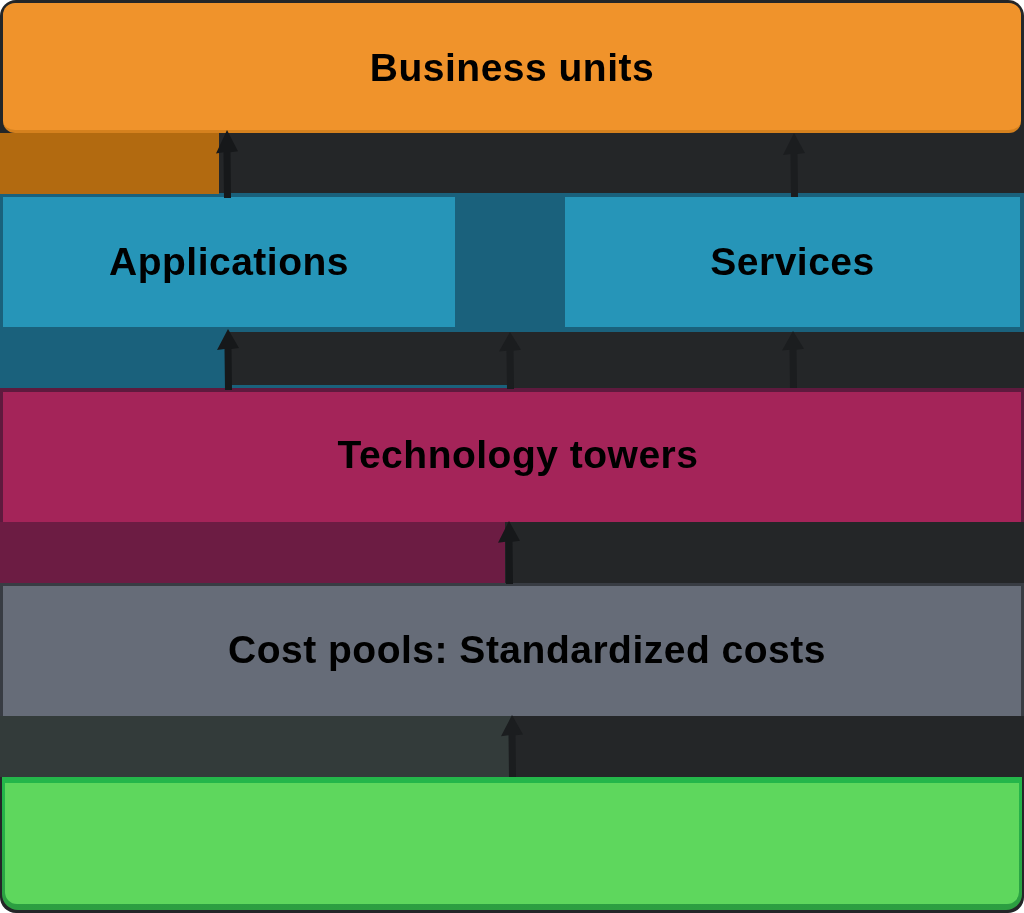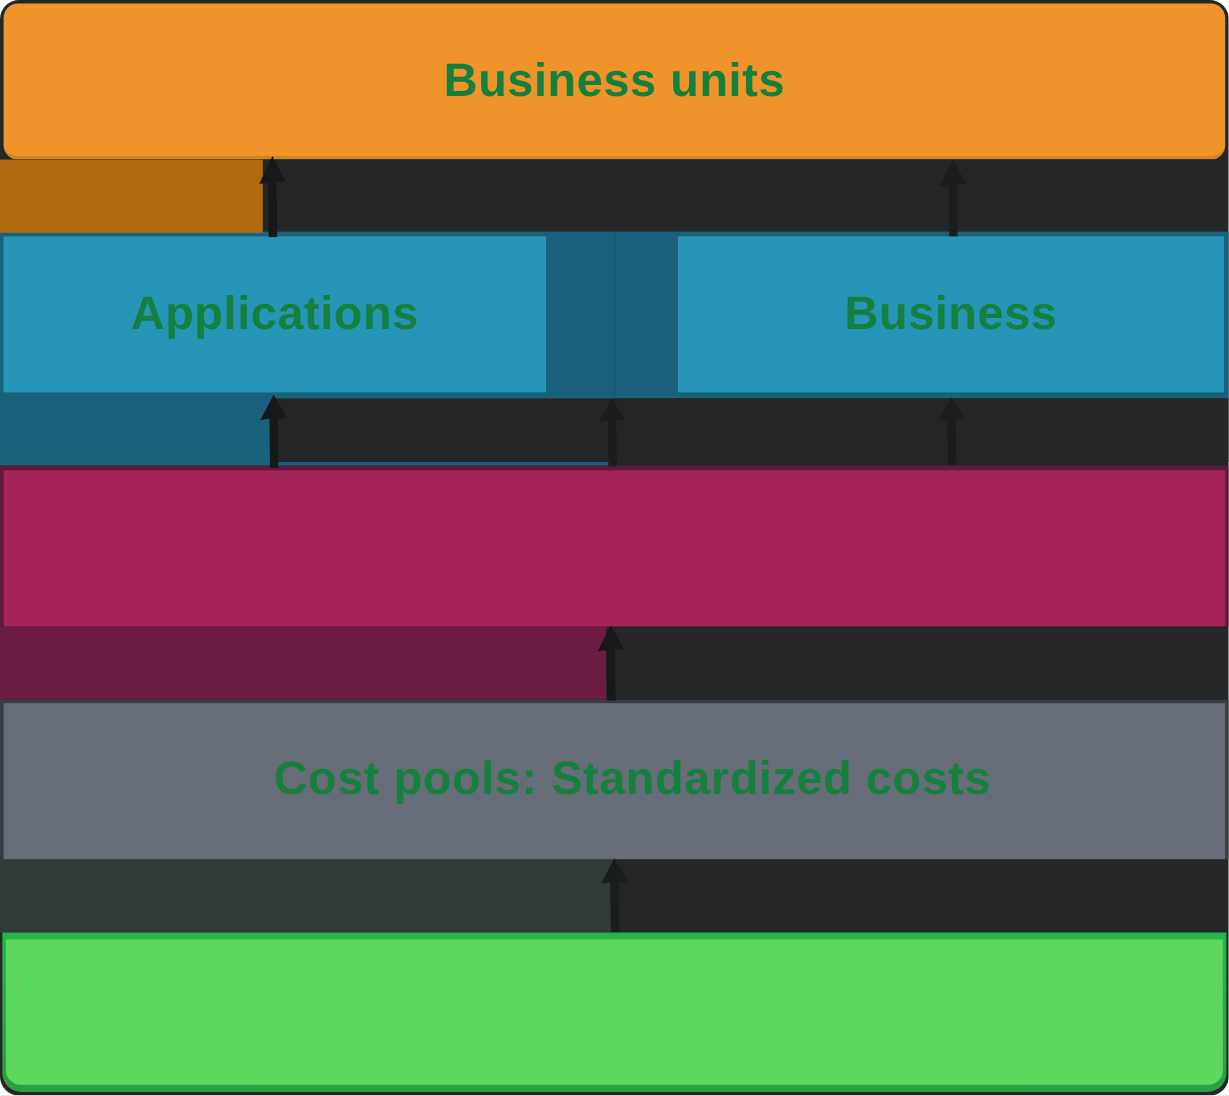--- a/index.html
+++ b/index.html
@@ -23,21 +23,21 @@
   .bar-svc{left:565px;top:197px;width:455px;height:130px;background:#2695B8;}
   .bar-magenta-outer{left:0;top:388px;width:1024px;height:134px;background:#5E1A3E;}
   .bar-magenta-inner{left:3px;top:4px;right:3px;bottom:0;background:#A42459;}
   .bar-gray-outer{left:0;top:583px;width:1024px;height:133px;background:#383C43;}
   .bar-gray-inner{left:3px;top:3px;right:3px;bottom:0;background:#666C78;}
   .bar-green-outer{left:2px;top:777px;width:1020px;height:133px;border-radius:0 0 16px 16px;
                    background:linear-gradient(to bottom,#24B64A 0,#24B64A 12px,#2C9E41 100%);}
   .bar-green-inner{left:3px;top:6px;right:3px;bottom:6px;background:#5ED75D;
                    border-radius:0 0 12px 12px;}
   
-  .lbl{display:flex;align-items:center;justify-content:center;color:#15803d;
+  .lbl{display:flex;align-items:center;justify-content:center;color:#000000;
        font-size:39px;font-weight:bold;letter-spacing:.5px;white-space:nowrap;}
   .lbl-bu{left:3px;top:3px;width:1018px;height:130px;}
   .lbl-app{left:3px;top:197px;width:452px;height:130px;text-align:right;}
   .lbl-svc{left:565px;top:197px;width:455px;height:130px;}
   .lbl-tt{left:0;top:388px;width:1024px;height:134px;padding-left:12px;box-sizing:border-box;}
   .lbl-cp{left:0;top:583px;width:1024px;height:133px;padding-left:30px;box-sizing:border-box;}
   .lbl-fin{left:0;top:777px;width:1024px;height:130px;padding-left:130px;box-sizing:border-box;}
   
   .arrow{position:absolute;width:26px;}
   .a1{left:215px;top:130px;height:68px;}
@@ -102,16 +102,17 @@
     </svg>
   <svg class="arrow a6" viewBox="0 0 26 64" preserveAspectRatio="none">
       <use href="#up-arrow" class="strong"></use>
     </svg>
   <svg class="arrow a7" viewBox="0 0 26 64" preserveAspectRatio="none">
       <use href="#up-arrow" class="faint"></use>
     </svg>
 
   <div class="abs lbl lbl-bu">Business units</div>
   <div class="abs lbl lbl-app">Applications</div>
-  <div class="abs lbl lbl-svc">Business</div>
+  <div class="abs lbl lbl-svc">Services</div>
+  <div class="abs lbl lbl-tt">Technology towers</div>
   <div class="abs lbl lbl-cp">Cost pools: Standardized costs</div>
 
 </div>
 
 </body></html>

